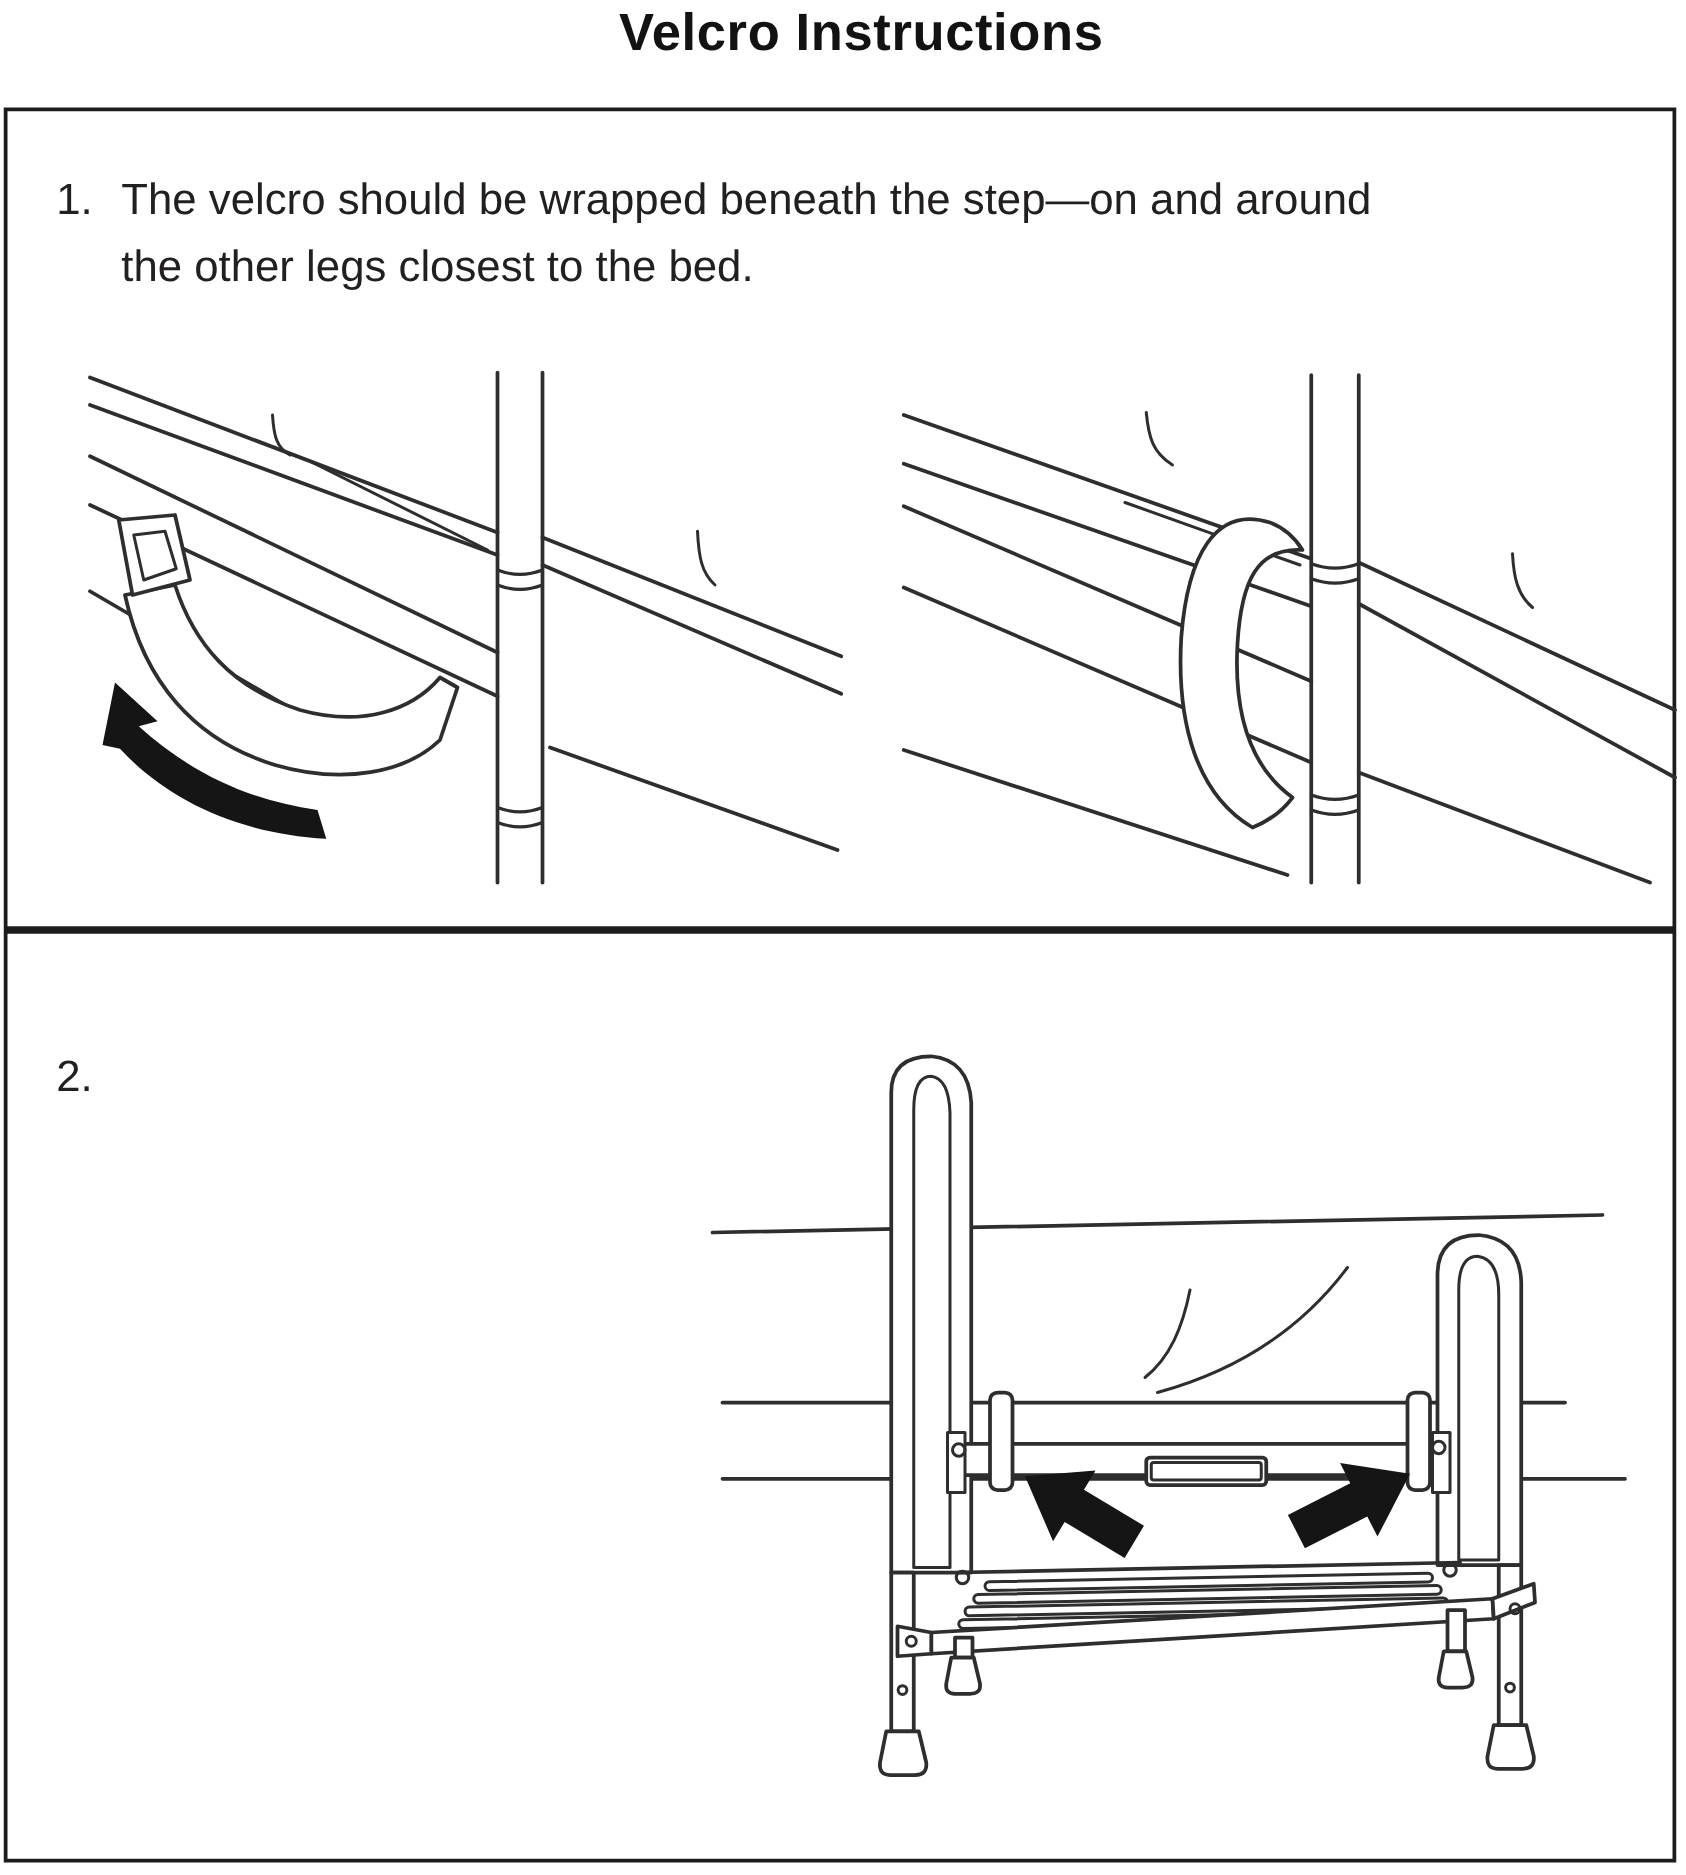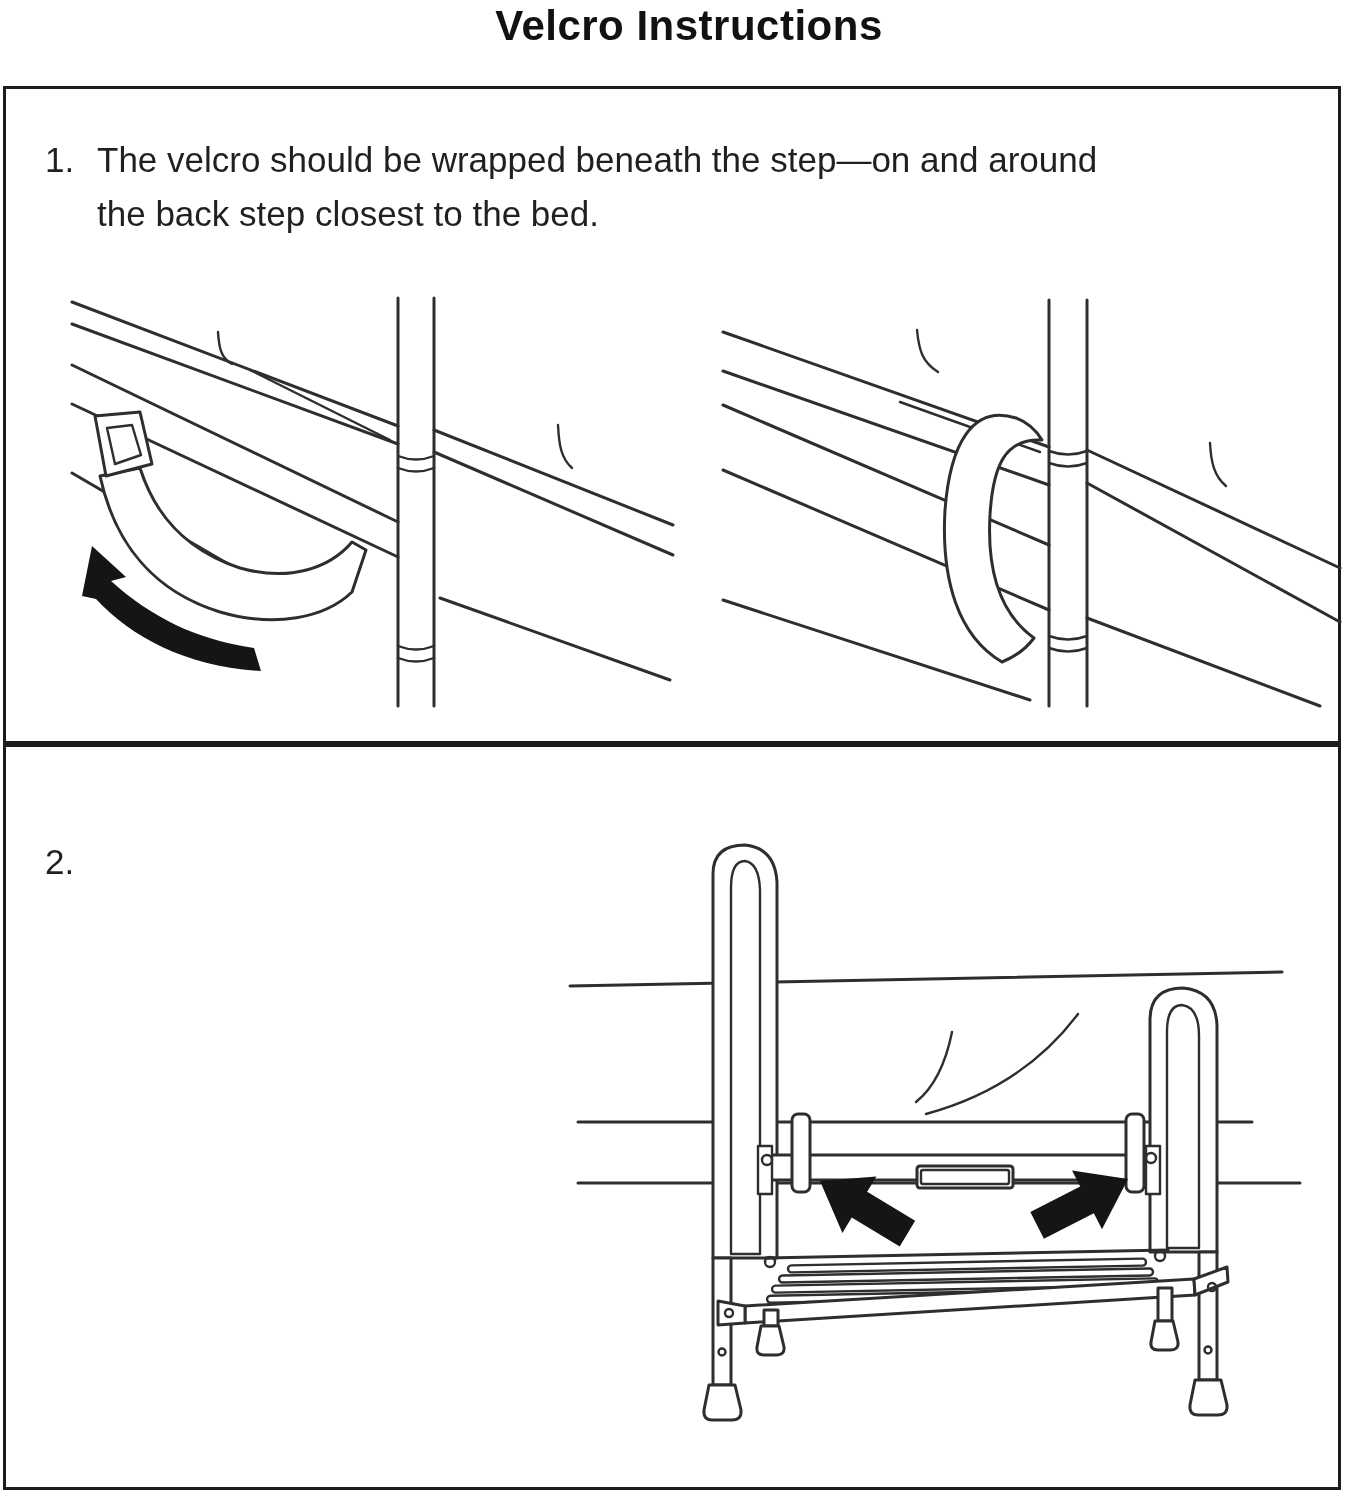--- a/index.html
+++ b/index.html
@@ -28,21 +28,21 @@
 <body>
 
 <div class="page">
 
   <h1 class="title">Velcro Instructions</h1>
 
   <section class="box box1">
     <div class="step step1">
       <span class="num">1.</span>
       <p class="txt">The velcro should be wrapped beneath the step—on and around
-the back step closest to the bed.</p>
+the other legs closest to the bed.</p>
     </div>
 
     <svg class="fig fig1a" width="615" height="420" viewBox="60 290 615 420" role="img" aria-label="Velcro strap hanging beneath the step rail, arrow showing wrap direction">
       <g>
         <line class="ln" x1="72" y1="302" x2="398" y2="426"></line>
         <line class="ln" x1="72" y1="324" x2="398" y2="444"></line>
         <line class="ln thin" x1="250" y1="370" x2="390" y2="440"></line>
         <path class="ln thin" d="M218,332 C219,348 221,358 232,364"></path>
         <line class="ln" x1="72" y1="365" x2="398" y2="522"></line>
         <line class="ln" x1="72" y1="404" x2="398" y2="557"></line>

